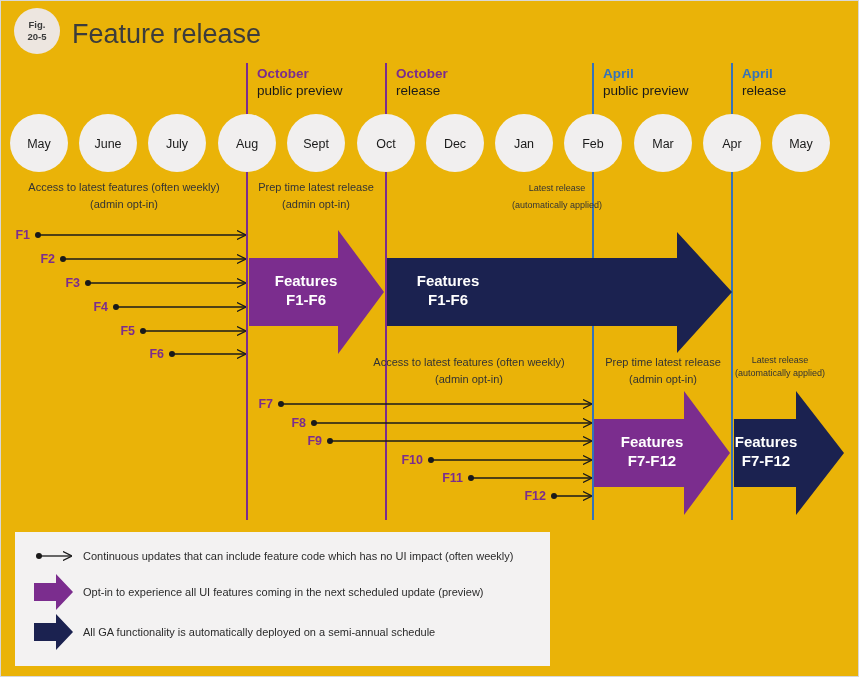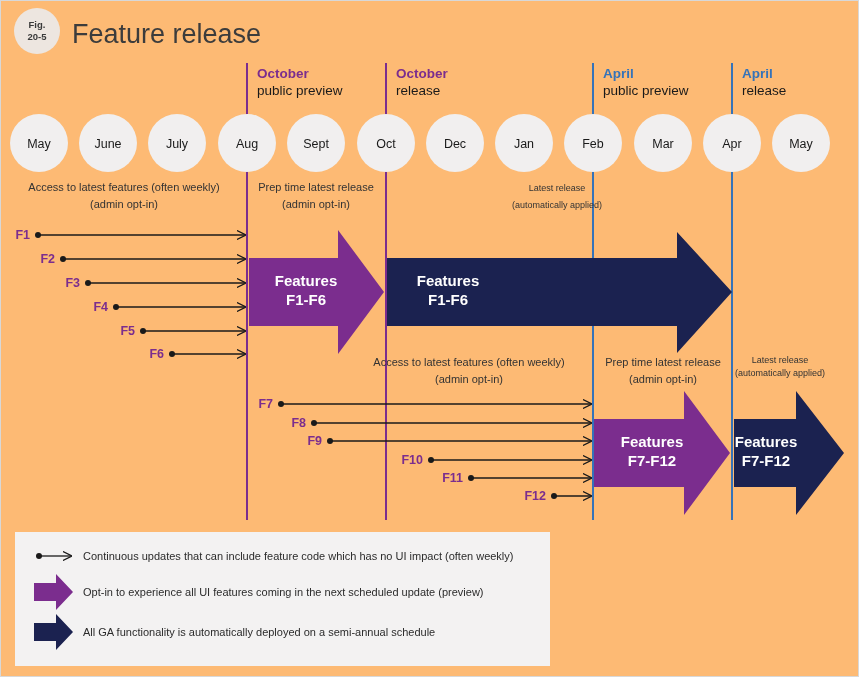--- a/index.html
+++ b/index.html
@@ -1,20 +1,20 @@
 <!DOCTYPE html>
 <html><head>
 <meta charset="utf-8">
 <style>
   html,body{margin:0;padding:0;background:#ffffff;}
   body{font-family:"Liberation Sans","DejaVu Sans",sans-serif;}
   #page{
     position:relative;
     width:859px;height:677px;
-    background:#fdba74;
+    background:#eab308;
     border:1px solid #d8d8d8;
     box-sizing:border-box;
     overflow:hidden;
   }
   #diagram{position:absolute;left:0;top:0;width:859px;height:677px;display:block;}
   .fig-badge-text{font-size:9.5px;font-weight:bold;fill:#3a3a3a;}
   .page-title{font-size:27px;fill:#3c3c3c;font-weight:400;}
   .mark-strong{font-size:13.5px;font-weight:bold;}
   .mark-sub{font-size:13.5px;fill:#1a1a1a;}
   .month-label{font-size:12.5px;fill:#1a1a1a;}

